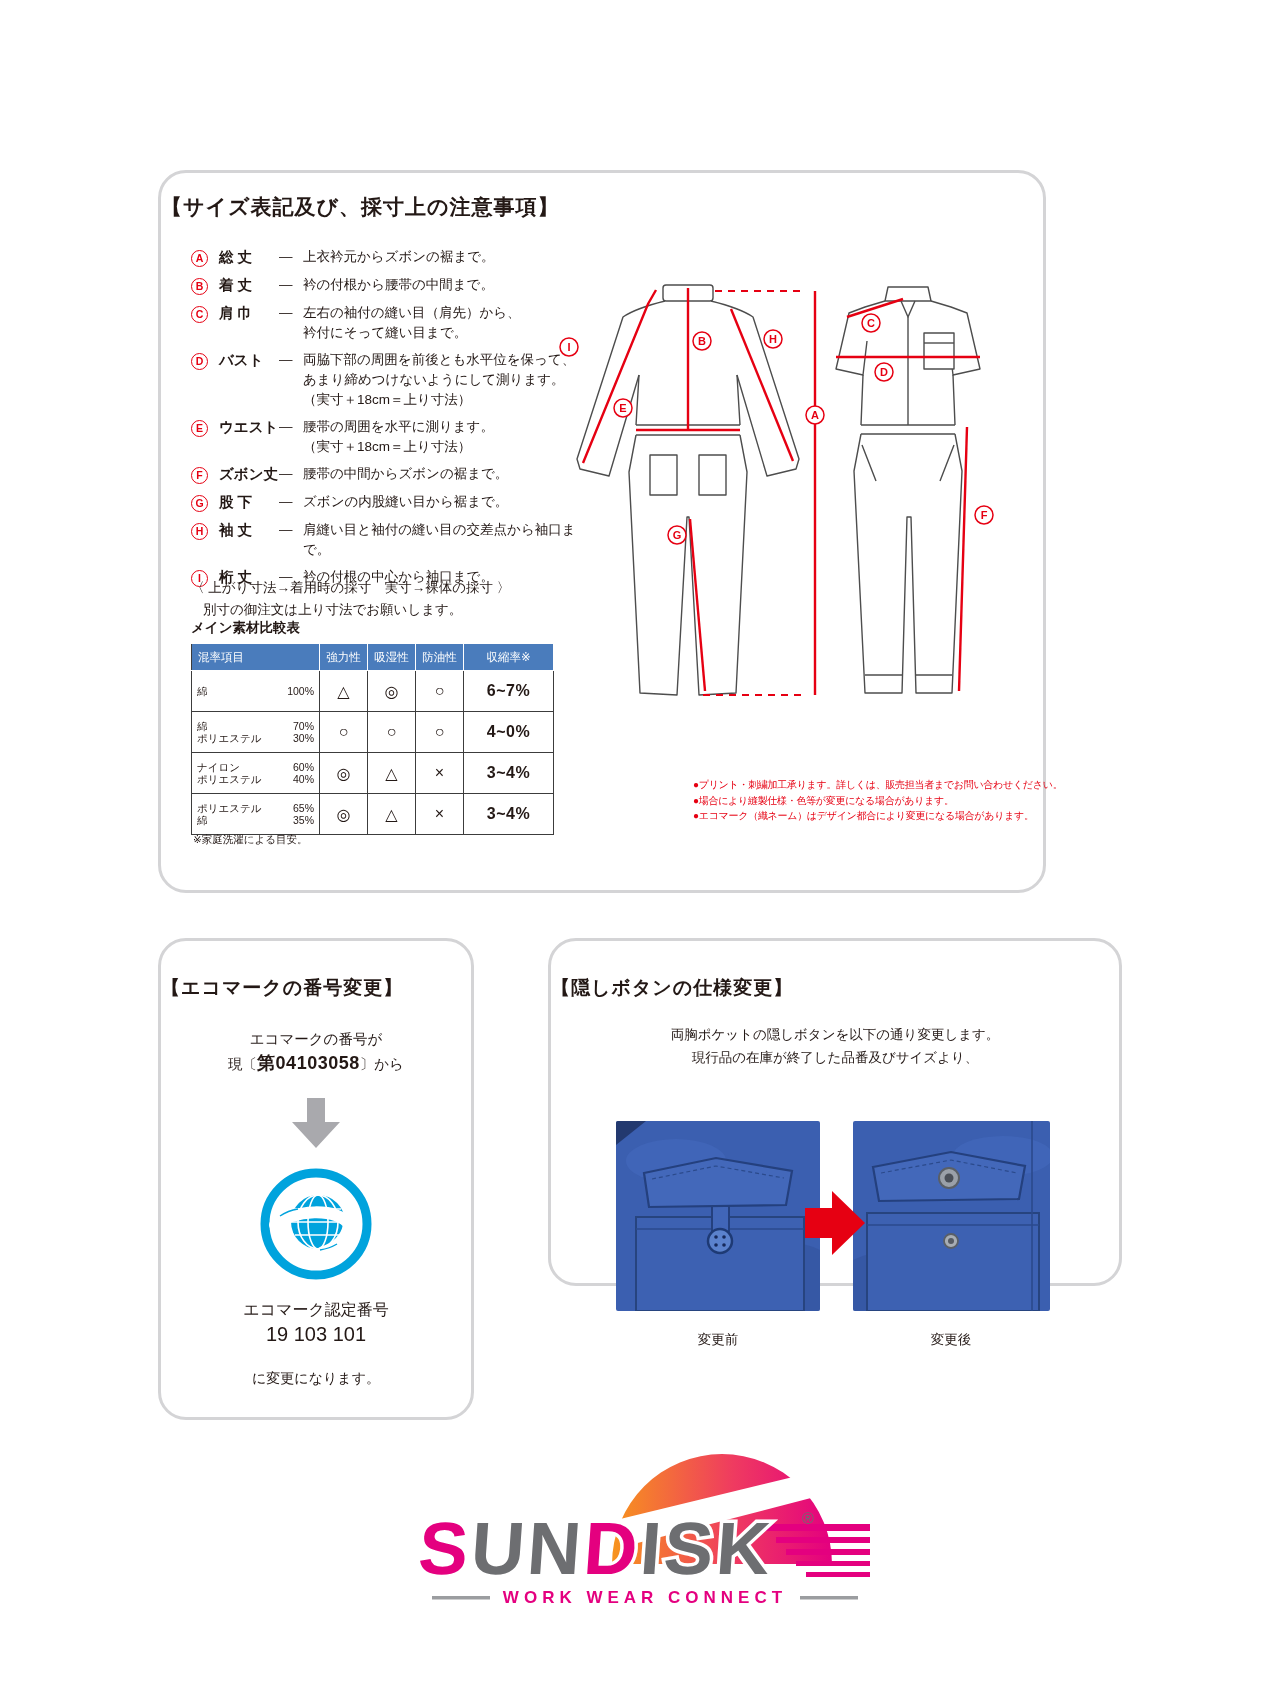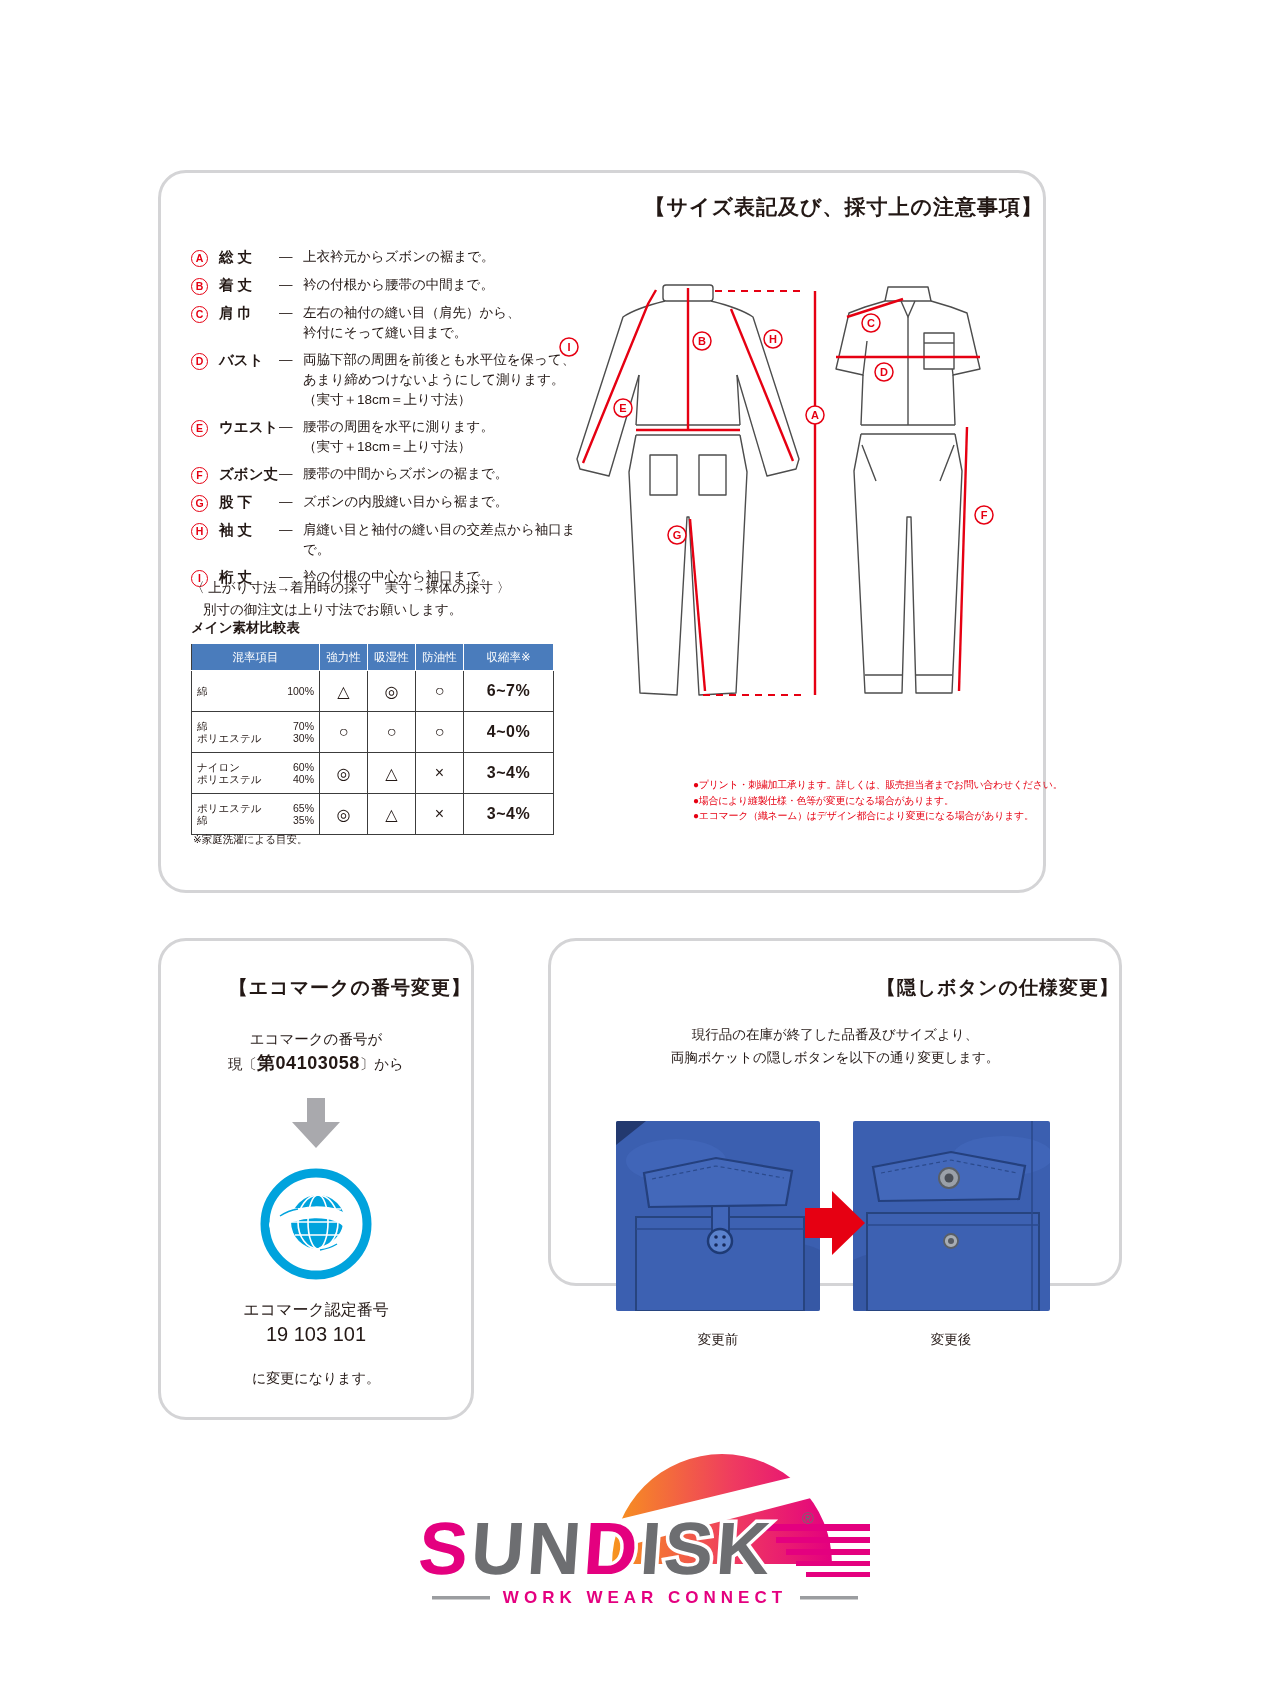--- a/index.html
+++ b/index.html
@@ -5,21 +5,21 @@
 *{margin:0;padding:0;box-sizing:border-box}
 html,body{background:#fff}
 body{
   position:relative;width:1280px;height:1690px;overflow:hidden;
   font-family:"Liberation Sans","DejaVu Sans",sans-serif;color:#231815;
 }
 .rbox{position:absolute;background:#fff;border:3px solid #d4d4d6;border-radius:28px}
 #size-box{left:158px;top:170px;width:888px;height:723px}
 #eco-box{left:158px;top:938px;width:316px;height:482px;text-align:center}
 #button-box{left:548px;top:938px;width:574px;height:348px;text-align:center}
-.box-title{text-align:right;font-size:21px;font-weight:bold;letter-spacing:1px}
+.box-title{text-align:left;font-size:21px;font-weight:bold;letter-spacing:1px}
 #size-box .box-title{margin-top:20px}
 #eco-box .box-title,#button-box .box-title{margin-top:34px;font-size:19px}
 
 
 .measure-list{position:absolute;left:30px;top:74px;width:400px}
 .m-item{display:flex;margin-bottom:7px;font-size:13.5px;line-height:20px}
 .m-key{flex:0 0 28px;padding-top:1px}
 .circ{display:inline-flex;align-items:center;justify-content:center;width:17px;height:17px;
   border:1.6px solid #e60012;border-radius:50%;color:#e60012;font-size:10.5px;font-weight:bold}
 .m-name{flex:0 0 60px;font-weight:bold;font-size:14.5px}
@@ -30,21 +30,21 @@
 
 
 .mat-wrap{position:absolute;left:30px;top:446px;width:364px}
 .mat-caption{font-size:13.5px;font-weight:bold;margin-bottom:6px}
 table.mat{border-collapse:collapse;table-layout:fixed;width:362px;border:1px solid #3c3c3c}
 table.mat col.c1{width:128px}table.mat col.c2,table.mat col.c3,table.mat col.c4{width:48px}
 table.mat col.c5{width:90px}
 .mat th{background:#4a7cbc;color:#fff;font-size:11.5px;font-weight:normal;height:27px;border:1px solid #fff}
 .mat th.h1{border-left:1px solid #3c3c3c}
 .mat td{border:1px solid #3c3c3c;height:41px;text-align:center;font-size:16px;background:#fff}
-.mat .hsplit{display:flex;justify-content:center;padding:0 6px}
+.mat .hsplit{display:flex;justify-content:flex-start;padding:0 6px}
 .c-mat{padding:0 5px}
 .c-mat .cellcol{display:flex;flex-direction:column;justify-content:center;height:100%}
 .mat-line{display:flex;justify-content:space-between;font-size:10.5px;line-height:12px;text-align:left}
 .c-shrink{font-size:19px;font-weight:bold;letter-spacing:.5px}
 .mat-foot{position:absolute;left:32px;top:660px;font-size:10.5px}
 
 
 .diagram{position:absolute;left:392px;top:104px}
 .rednotes{position:absolute;left:532px;top:604px;color:#e60012;font-size:10px;line-height:15.5px;letter-spacing:-.3px;white-space:nowrap}
 
@@ -335,22 +335,22 @@
     <path d="M 24,52 C 30,48 36,46 42,45 M 64,86 C 70,85 76,83 81,80" stroke="#00a3dd" stroke-width="1.4" fill="none"></path>
   </svg>
   <div class="cert-label">エコマーク認定番号</div>
   <div class="cert-number">19 103 101</div>
   <div class="eco-closing">に変更になります。</div>
 </div>
 
 <div class="rbox" id="button-box">
   <div class="box-title">【隠しボタンの仕様変更】</div>
   <div class="btn-body">
+    <div>両胸ポケットの隠しボタンを以下の通り変更します。</div>
     <div>現行品の在庫が終了した品番及びサイズより、</div>
-    <div>両胸ポケットの隠しボタンを以下の通り変更します。</div>
   </div>
 
   <svg class="photo before" width="204" height="190" viewBox="0 0 204 190">
     <rect width="204" height="190" fill="#3b5fb0"></rect>
     <polygon points="0,0 30,0 0,24" fill="#23396f"></polygon>
     <ellipse cx="160" cy="160" rx="70" ry="40" fill="#34549e" opacity=".6"></ellipse>
     <ellipse cx="60" cy="40" rx="50" ry="22" fill="#466cc0" opacity=".5"></ellipse>
     <rect x="20" y="96" width="168" height="94" fill="#3d61b2" stroke="#27447f" stroke-width="2"></rect>
     <path d="M 20,108 H 188" stroke="#2b4a8c" stroke-width="1.6"></path>
     <rect x="96" y="72" width="17" height="42" rx="4" fill="#4166b8" stroke="#24407e" stroke-width="2"></rect>

